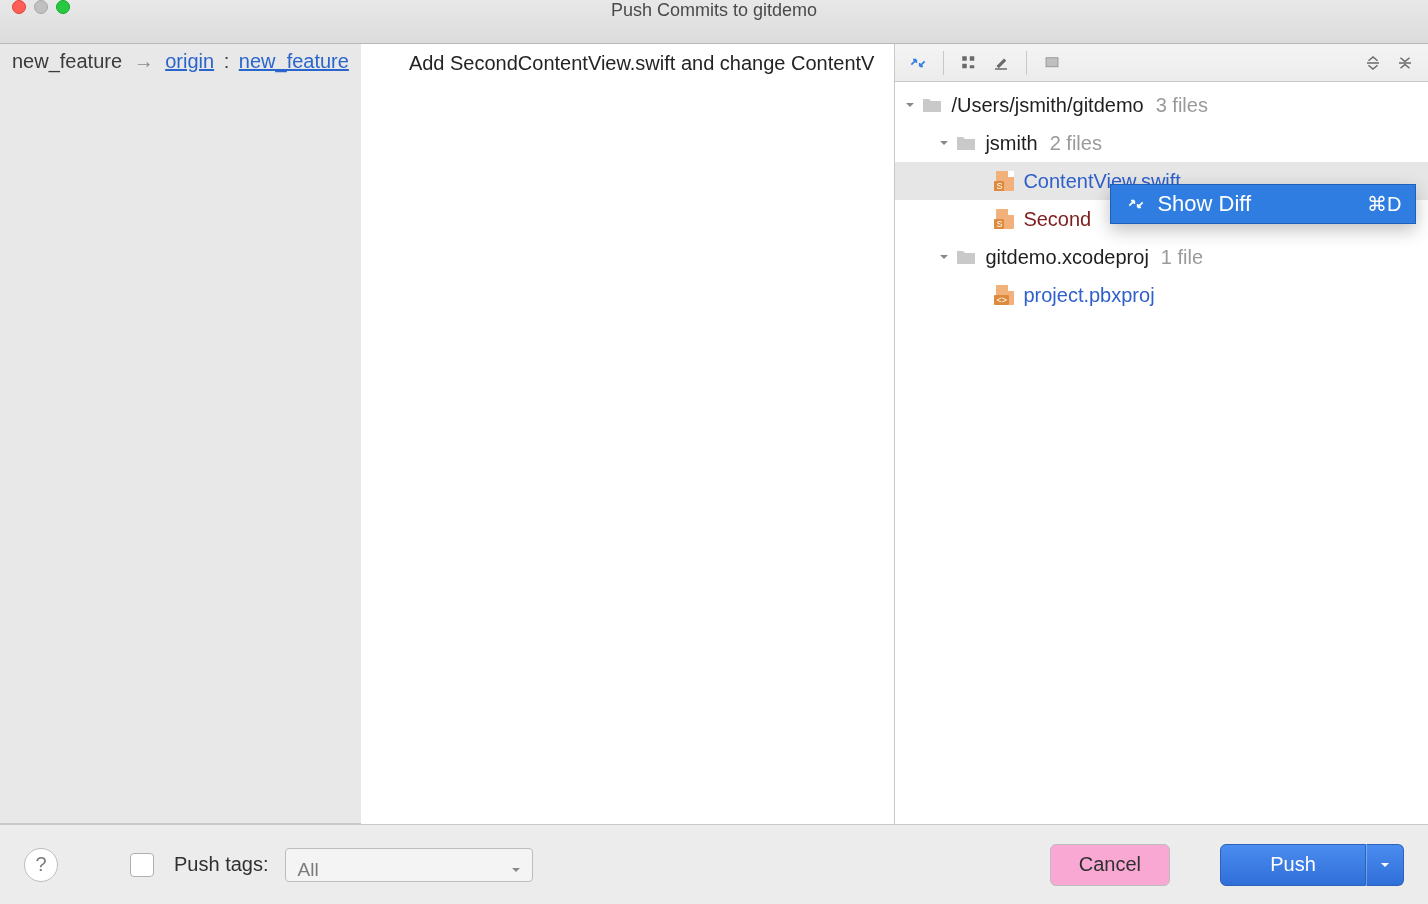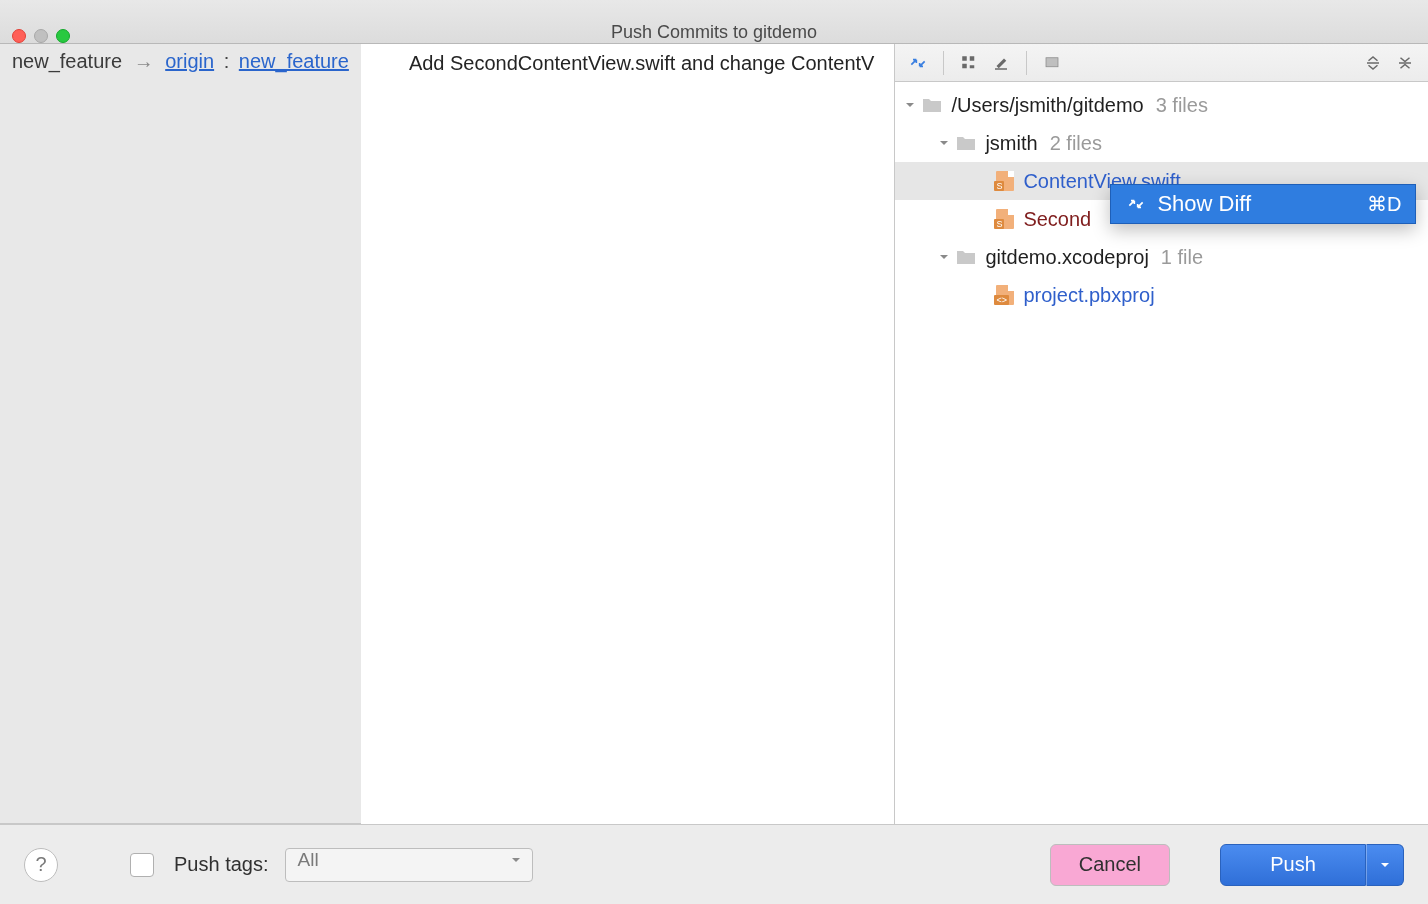--- a/index.html
+++ b/index.html
@@ -13,21 +13,21 @@
       flex-direction: column;
       overflow: hidden;
     }
     
     
     .titlebar {
       height: 44px;
       background: linear-gradient(#e8e8e8, #dcdcdc);
       border-bottom: 1px solid #b8b8b8;
       display: flex;
-      align-items: flex-end;
+      align-items: flex-start;
       padding: 0 12px;
       position: relative;
     }
     .traffic-lights { display: flex; gap: 8px; }
     .tl { width: 14px; height: 14px; border-radius: 50%; }
     .tl.red { background: #ff5f57; border: 1px solid #e24238; }
     .tl.yel { background: #c0c0c0; border: 1px solid #a8a8a8; }
     .tl.grn { background: #28c940; border: 1px solid #14a82c; }
     .titlebar .title {
       position: absolute;
@@ -200,21 +200,21 @@
       background: #fff;
       cursor: pointer;
     }
     .push-tags-label { font-size: 20px; color: #303030; margin-left: 4px; }
     .select {
       width: 248px; height: 34px;
       border: 1px solid #bdbdbd;
       border-radius: 4px;
       background: #f4f4f4;
       padding: 0 12px;
-      display: flex; align-items: flex-start;
+      display: flex; align-items: flex-end;
       color: #7a7a7a;
       font-size: 19px;
       cursor: pointer;
       position: relative;
     }
     .select .chev {
       position: absolute; right: 10px; color: #888;
     }
     .bottom-spacer { flex: 1; }
     .btn {

